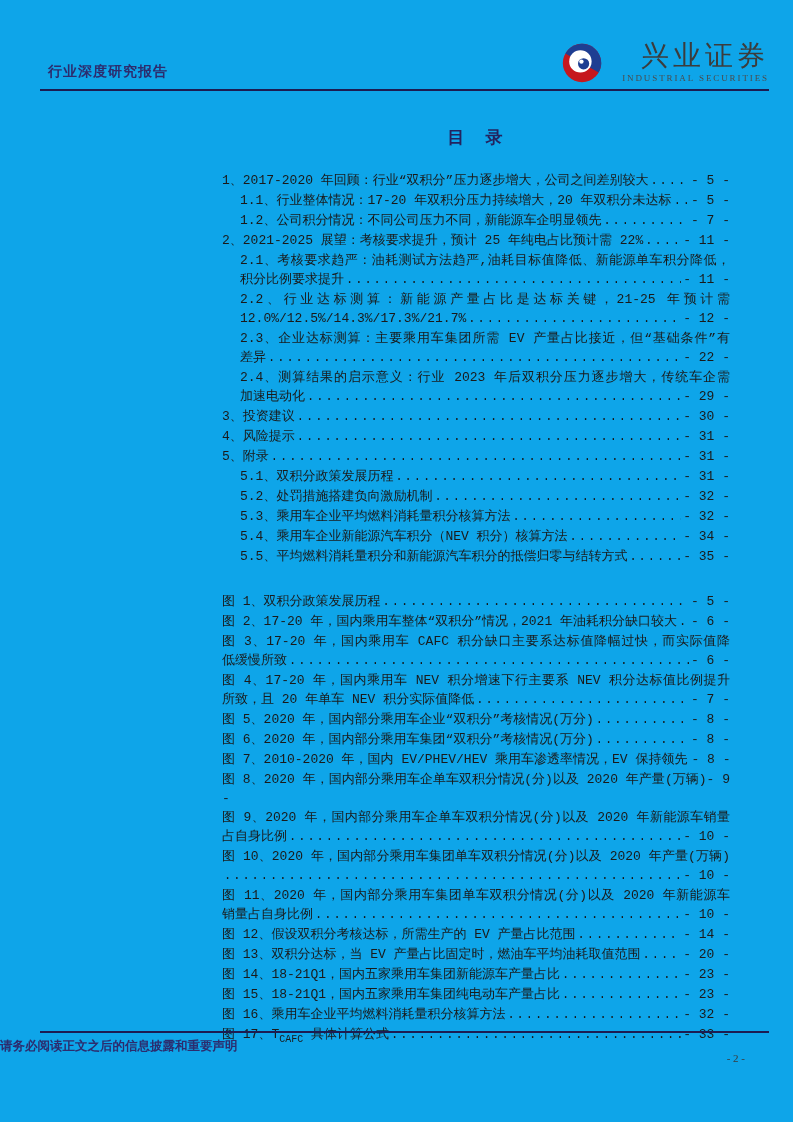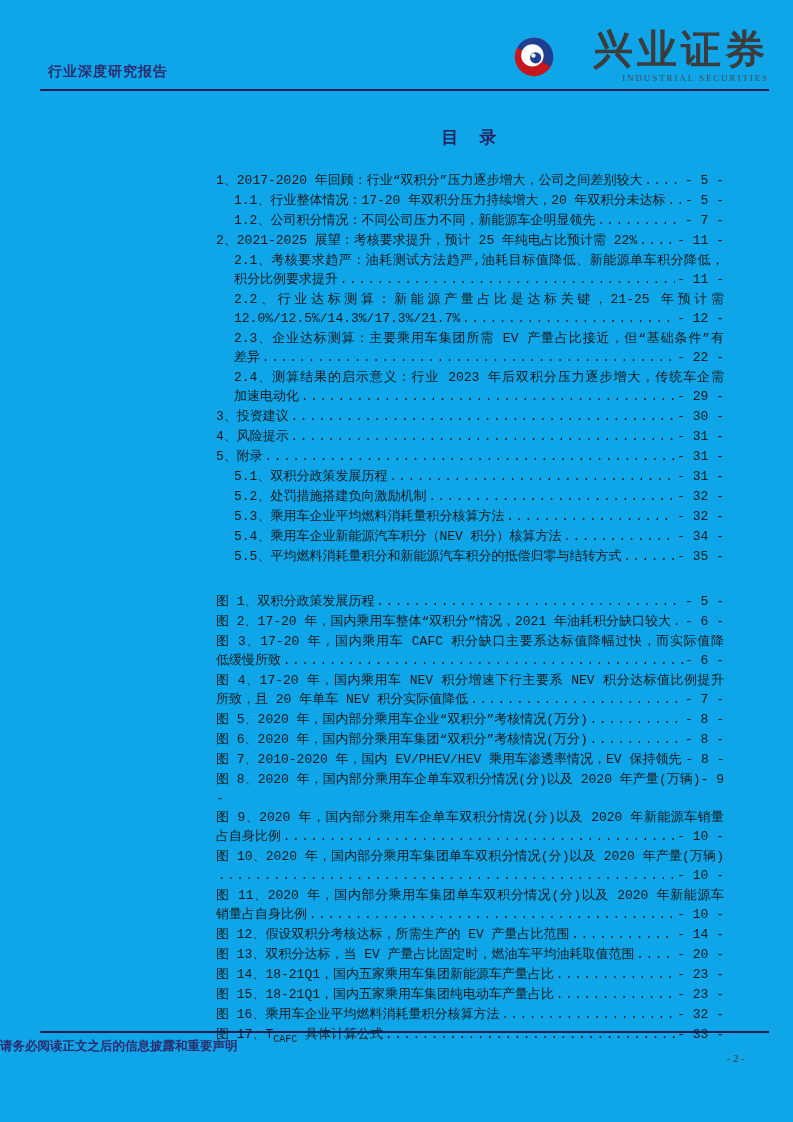--- a/index.html
+++ b/index.html
@@ -10,26 +10,26 @@
   }
   
   .hdr { position:absolute; left:40px; right:40px; top:0; height:89px;
          border-bottom:2.5px solid #1c1c52; }
   .hdr-title { position:absolute; left:8px; bottom:8px; font-size:14px;
                font-weight:bold; color:#2c2c6e; letter-spacing:1px; }
   .logo { position:absolute; right:0; bottom:6px; display:flex;
           align-items:center; gap:7px; }
   .logo-mark { width:40px; height:40px; }
   .logo-text { display:flex; flex-direction:column; }
-  .logo-cn { font-size:40px; font-weight:bold; color:#3c3c3c;
+  .logo-cn { font-size:28px; font-weight:normal; color:#3c3c3c;
              letter-spacing:4px; line-height:1; white-space:nowrap;margin-left:32px; }
   .logo-en { font-size:9px; color:#4b4b4b; letter-spacing:1.9px;
              margin-top:3px; white-space:nowrap;text-align:right; }
   
-  .content { position:absolute; left:216px; top:126px; width:508px; }
+  .content { position:absolute; left:222px; top:126px; width:508px; }
   .doc-title { text-align:center; font-size:17px; font-weight:bold;
                color:#23235f; letter-spacing:2px; margin:0 0 22px 0; }
   .entry { margin:0; }
   .lvl2 { padding-left:18px; }
   .row { display:flex; align-items:flex-start; line-height:19px; font-size:13px;font-family:Liberation Mono, monospace; }
   .t { white-space:nowrap; }
   .full .t { flex:1 1 auto; white-space:normal; text-align:justify;
              text-align-last:justify; }
   .leader { flex:1 1 0; min-width:0; overflow:hidden; white-space:nowrap;
             margin:0 2px; }

